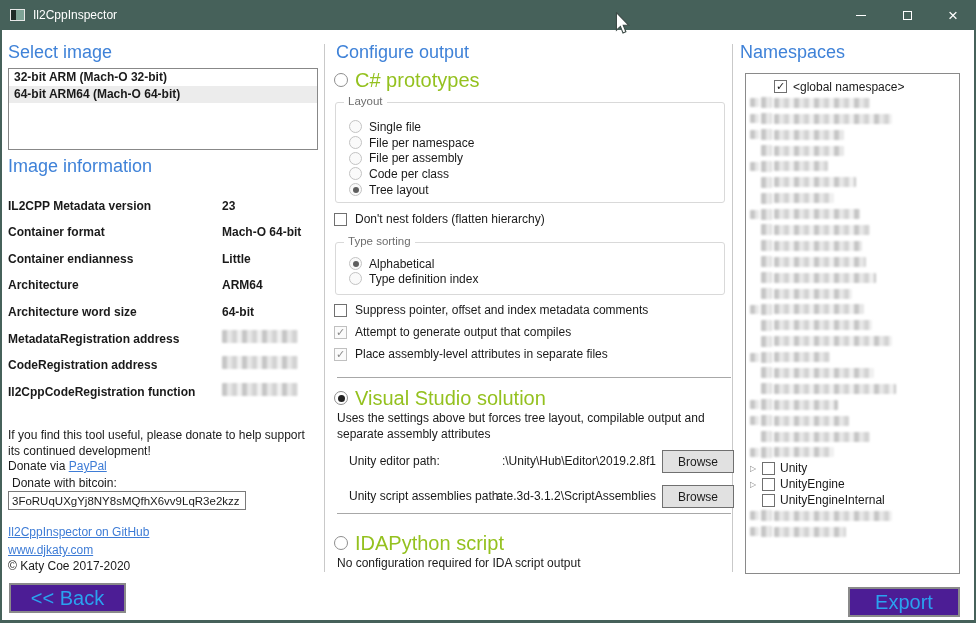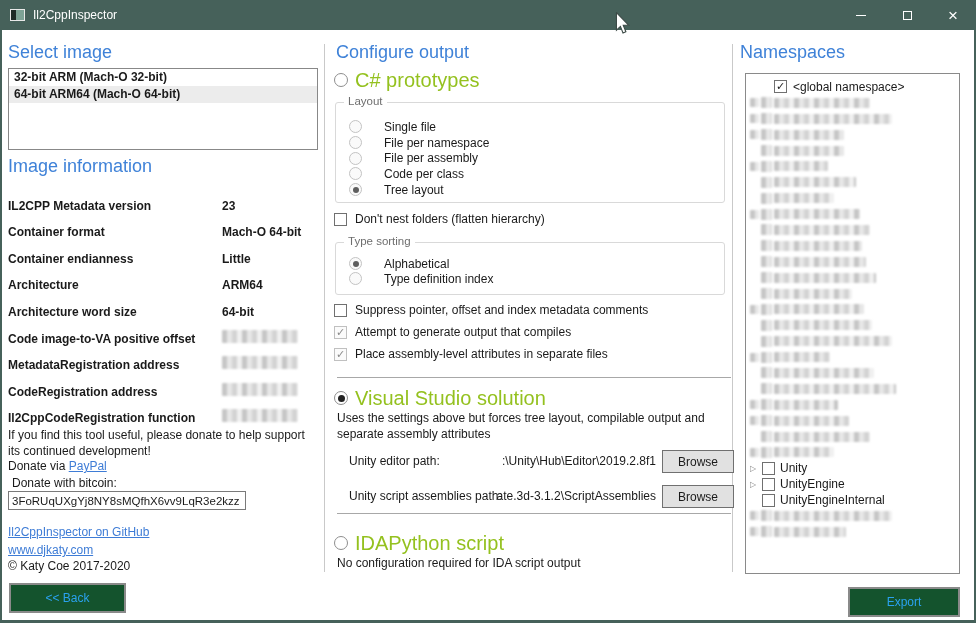--- a/index.html
+++ b/index.html
@@ -44,29 +44,29 @@
   .info-row{height:26.6px;display:flex;align-items:flex-end;font-weight:bold;}
   .info-label{width:214px;flex:none;}
   .redact{display:inline-block;border-radius:1px;filter:blur(1.3px);
     background-image:
       repeating-linear-gradient(90deg,#c6c6c6 0 5px,#e7e7e7 5px 10px,#d3d3d3 10px 15px,#f0f0f0 15px 20px),
       repeating-linear-gradient(0deg,rgba(255,255,255,.55) 0 4px,rgba(120,120,130,.25) 4px 8px);}
   .rv{width:76px;height:13px;}
   .donate-msg{position:absolute;left:8px;top:428px;width:304px;line-height:15.5px;}
   .btc-input{position:absolute;left:8px;top:491px;width:238px;height:19px;border:1px solid #7a7a7a;
     font-family:"Liberation Sans",sans-serif;font-size:11.5px;color:#1a1a1a;padding:1px 3px;background:#fff;}
-  .big-btn{position:absolute;background:#14532d;border:2px solid #8a8a8a;color:var(--btnblue);
-    font-size:12px;display:flex;align-items:center;justify-content:center;white-space:nowrap;cursor:pointer;
+  .big-btn{position:absolute;background:#4c1d95;border:2px solid #8a8a8a;color:var(--btnblue);
+    font-size:20px;display:flex;align-items:center;justify-content:center;white-space:nowrap;cursor:pointer;
     font-family:"Liberation Sans",sans-serif;}
   
   .green-opt{position:absolute;left:334px;height:24px;display:flex;align-items:center;gap:7px;cursor:pointer;}
   .green-label{font-size:20px;color:var(--green);white-space:nowrap;}
   .groupbox{position:absolute;left:335px;width:390px;border:1px solid #d9d9d9;border-radius:3px;}
   .legend{position:absolute;top:-8px;left:8px;background:#fff;padding:0 4px;color:#6e6e6e;font-size:11.5px;}
-  .opt-row{display:flex;align-items:center;gap:22px;padding-left:13px;}
+  .opt-row{display:flex;align-items:center;gap:7px;padding-left:13px;}
   .opt-row .opt-label{white-space:nowrap;}
   .cb-row{display:flex;align-items:center;gap:8px;height:22px;}
   .cb-row .cb-label{white-space:nowrap;}
   .vs-desc{position:absolute;left:337px;top:410px;width:394px;line-height:16px;}
   .vs-row{position:absolute;left:337px;width:397px;height:23px;}
   .vs-row .vs-label{position:absolute;left:12px;top:4px;white-space:nowrap;}
   .vs-row .vs-value{position:absolute;right:78px;top:4px;white-space:nowrap;}
   .browse-btn{position:absolute;right:0;top:0;width:72px;height:23px;background:#e1e1e1;border:1px solid #707070;
     font-family:"Liberation Sans",sans-serif;font-size:12px;color:#1a1a1a;cursor:pointer;}
   
@@ -134,24 +134,20 @@
       </div>
       <div class="info-row">
         <span class="info-label">Architecture</span>
         <span class="info-value">ARM64</span>
       </div>
       <div class="info-row">
         <span class="info-label">Architecture word size</span>
         <span class="info-value">64-bit</span>
       </div>
       <div class="info-row">
-        <span class="info-label">Code image-to-VA positive offset</span>
-        <span class="info-value"><span class="redact rv"></span></span>
-      </div>
-      <div class="info-row">
         <span class="info-label">MetadataRegistration address</span>
         <span class="info-value"><span class="redact rv"></span></span>
       </div>
       <div class="info-row">
         <span class="info-label">CodeRegistration address</span>
         <span class="info-value"><span class="redact rv"></span></span>
       </div>
       <div class="info-row">
         <span class="info-label">Il2CppCodeRegistration function</span>
         <span class="info-value"><span class="redact rv"></span></span>

